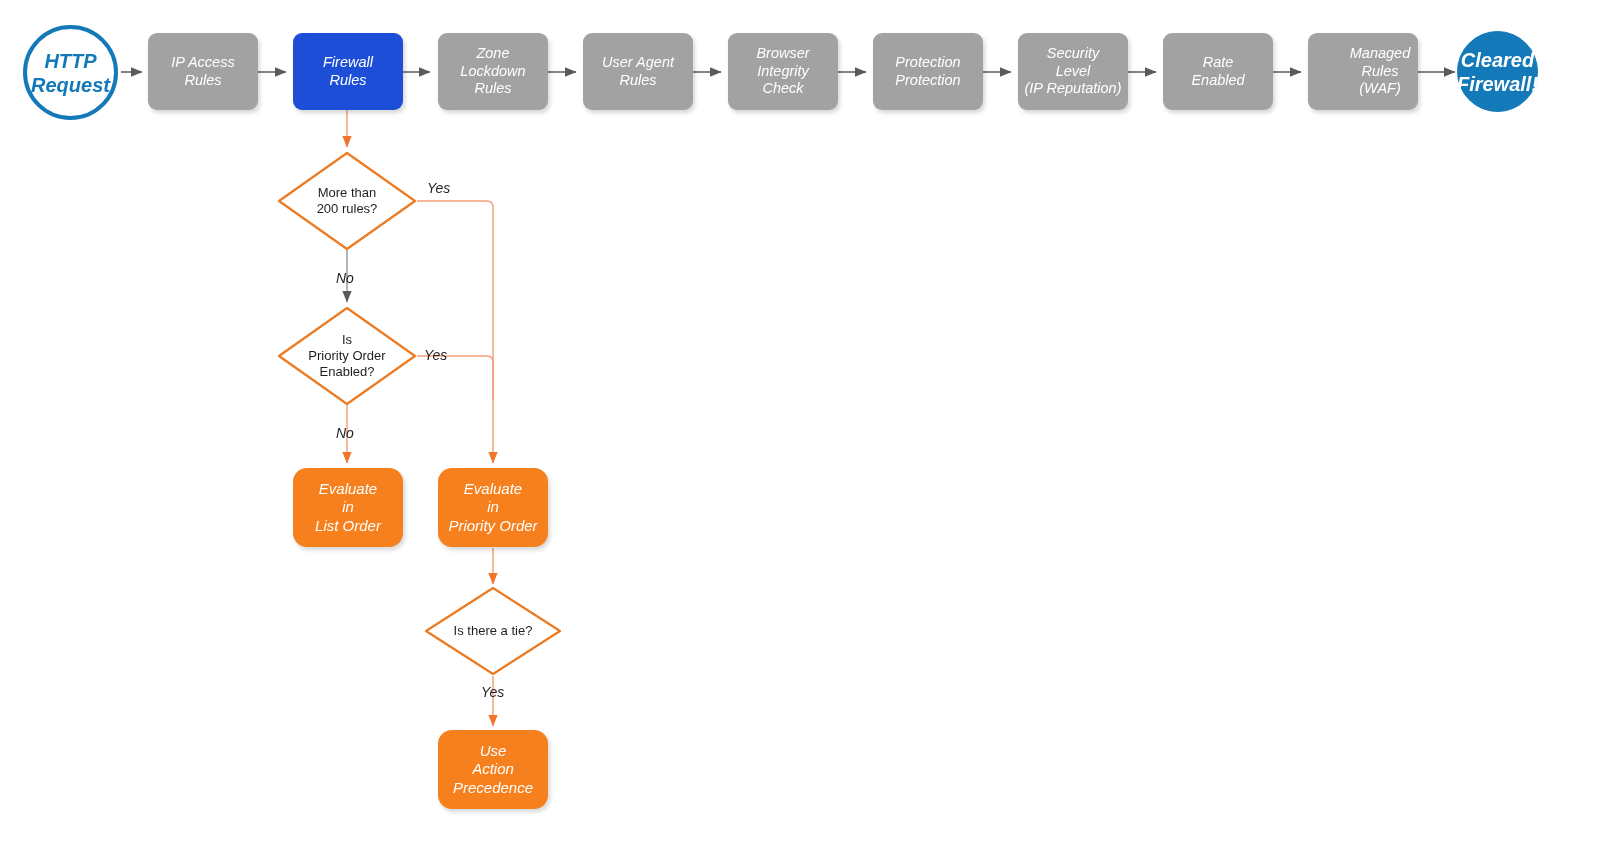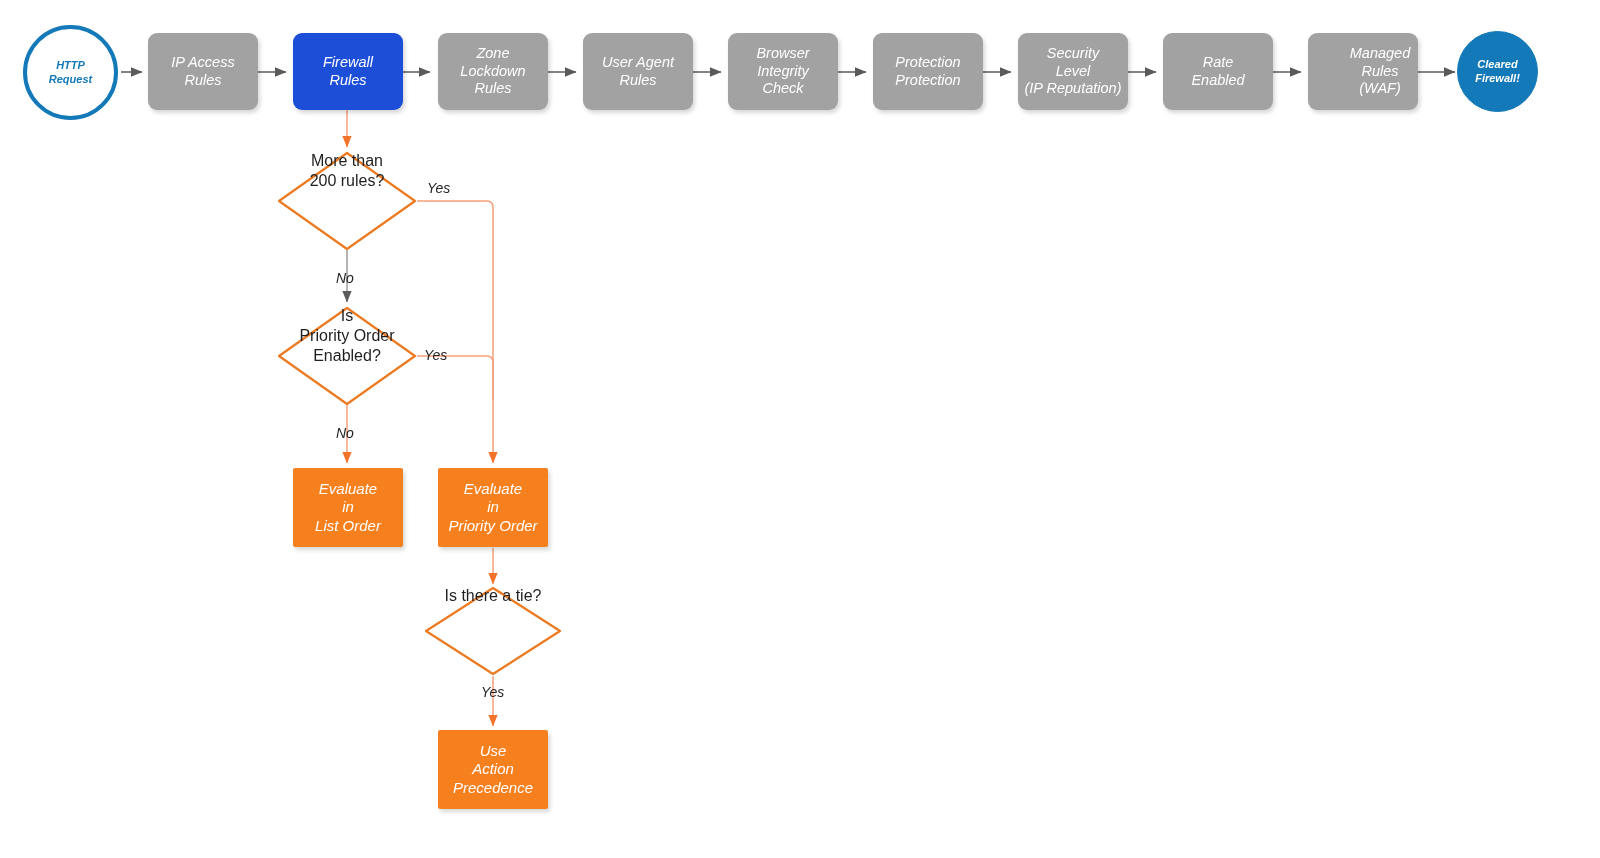--- a/index.html
+++ b/index.html
@@ -46,34 +46,34 @@
     font-size: 14.5px;
     color: #ffffff;
     box-shadow: 2px 3px 4px rgba(0,0,0,0.16);
     padding: 2px 6px;
   }
   .procbox.gray   { background: #a2a2a2; }
   .procbox.orange { background: #1d4ed8; }
 
   
   .resultbox {
-    border-radius: 2px;
+    border-radius: 14px;
     background: #f7801e;
     color: #ffffff;
     font-style: italic;
     font-size: 15px;
     box-shadow: 2px 3px 4px rgba(0,0,0,0.16);
   }
 
   
   .circle {
     border-radius: 50%;
     font-style: italic;
     font-weight: bold;
-    font-size: 11px;
+    font-size: 20px;
     line-height: 1.2;
     align-items: center;
   }
   .circle.hollow {
     background: #ffffff;
     border: 4px solid #1379b8;
     color: #1379b8;
   }
   .circle.filled {
     background: #1379b8;
@@ -91,24 +91,24 @@
     top: 0;
     overflow: visible;
   }
   .diamond-label {
     position: absolute;
     left: 0;
     top: 0;
     width: 100%;
     height: 100%;
     display: flex;
-    align-items: flex-start;
+    align-items: center;
     justify-content: center;
     text-align: center;
-    font-size: 16px;
+    font-size: 13px;
     color: #1f1f1f;
     line-height: 1.25;
     font-style: normal;
   }
 
   
   .edgelabel {
     position: absolute;
     font-size: 14px;
     font-style: italic;

